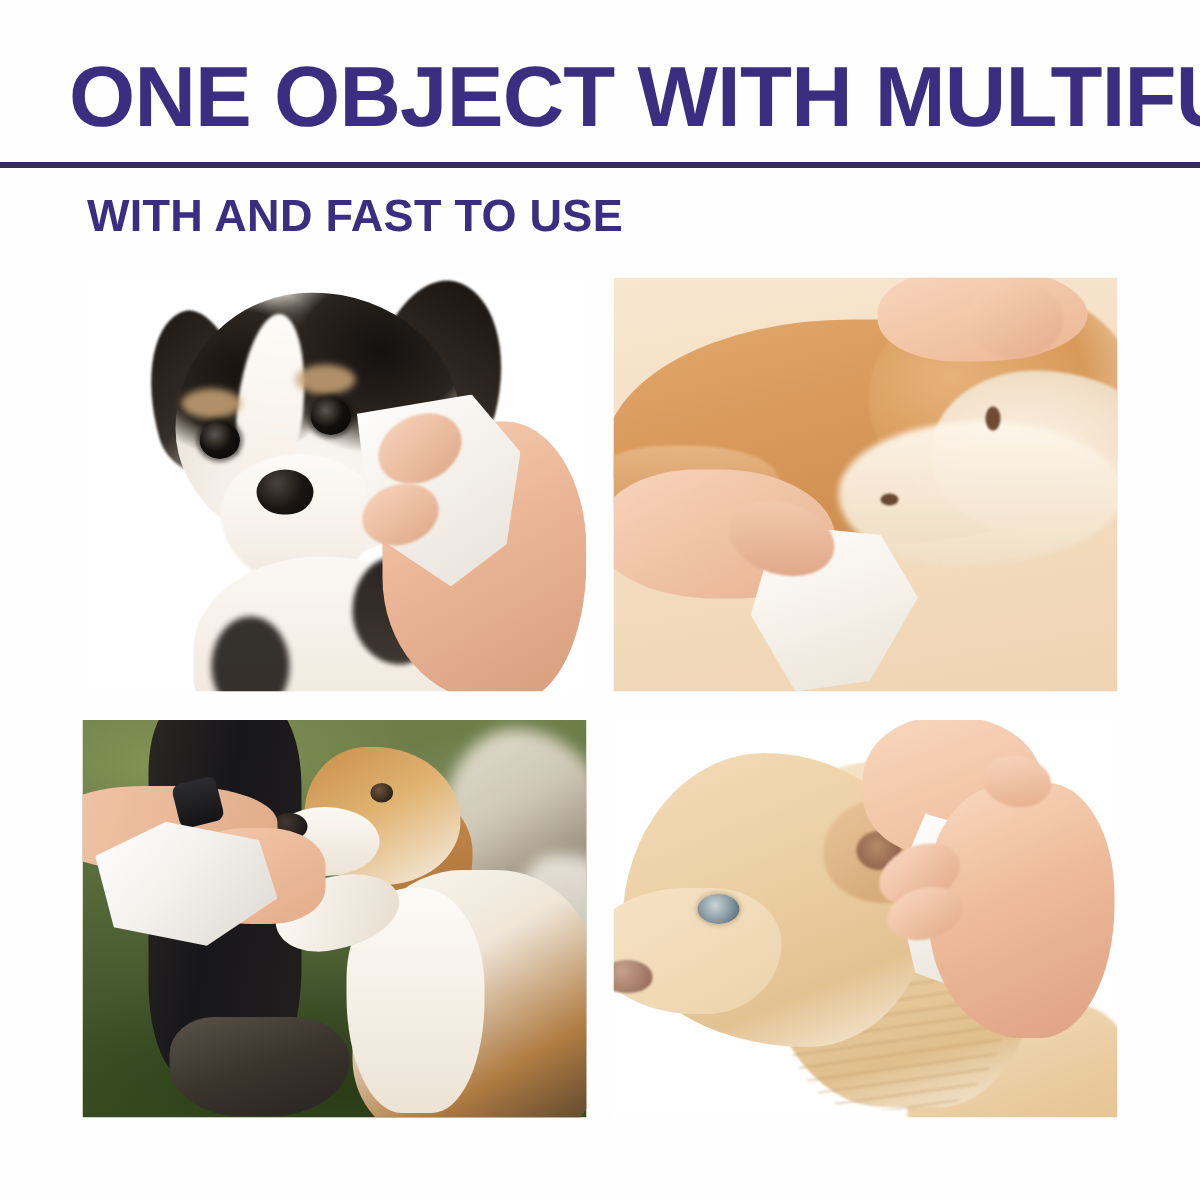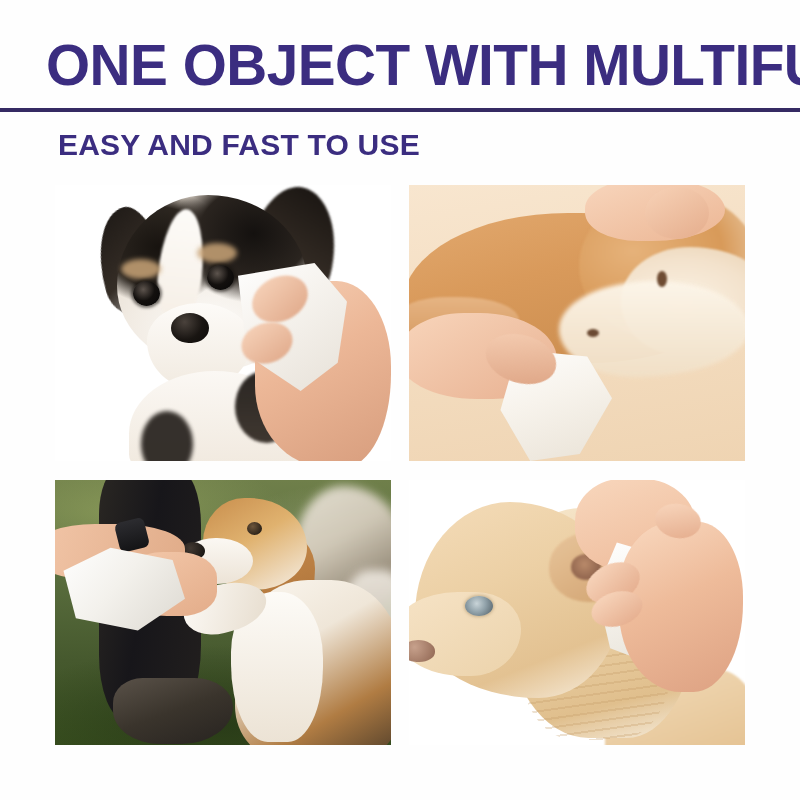--- a/index.html
+++ b/index.html
@@ -495,21 +495,21 @@
 </style>
 </head>
 <body>
 
 <div class="page">
 
   <div class="header-title">ONE OBJECT WITH MULTIFUNCTION</div>
 
   <div class="header-rule"></div>
 
-  <div class="header-sub">EASY AND FAST TO USE</div>
+  <div class="header-sub">WITH AND FAST TO USE</div>
 
   <div class="grid">
 
     <div class="cell">
       <div class="photo p1">
         <div class="ear-l"></div>
         <div class="ear-r"></div>
         <div class="dog-head"></div>
         <div class="blaze"></div>
         <div class="brow-l"></div>

